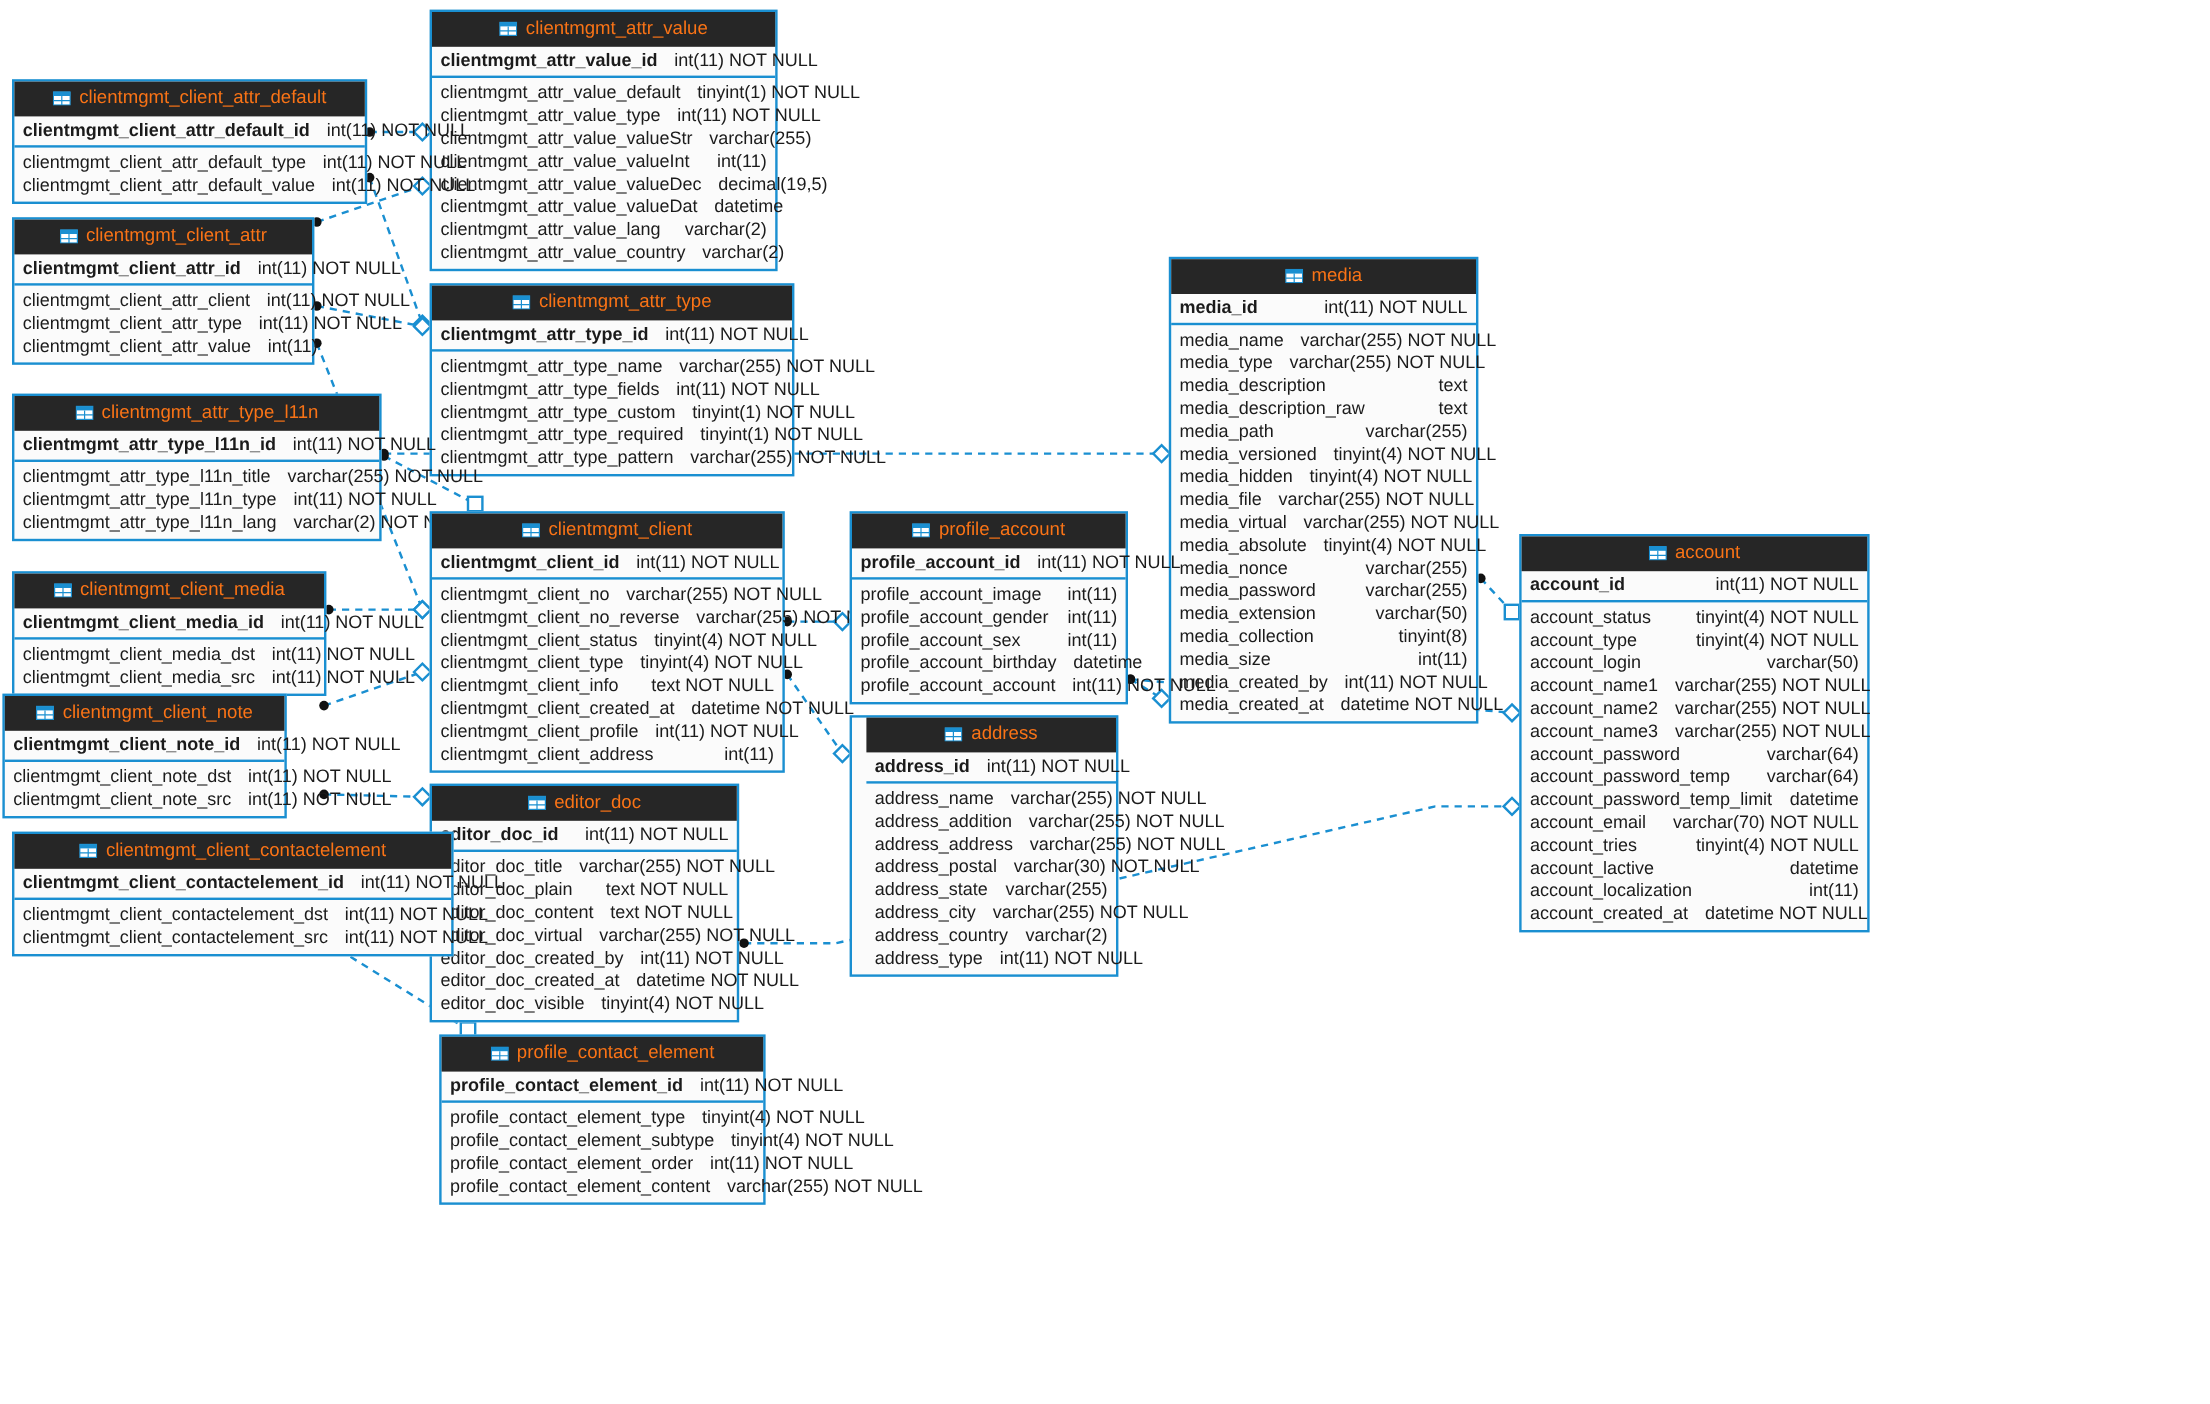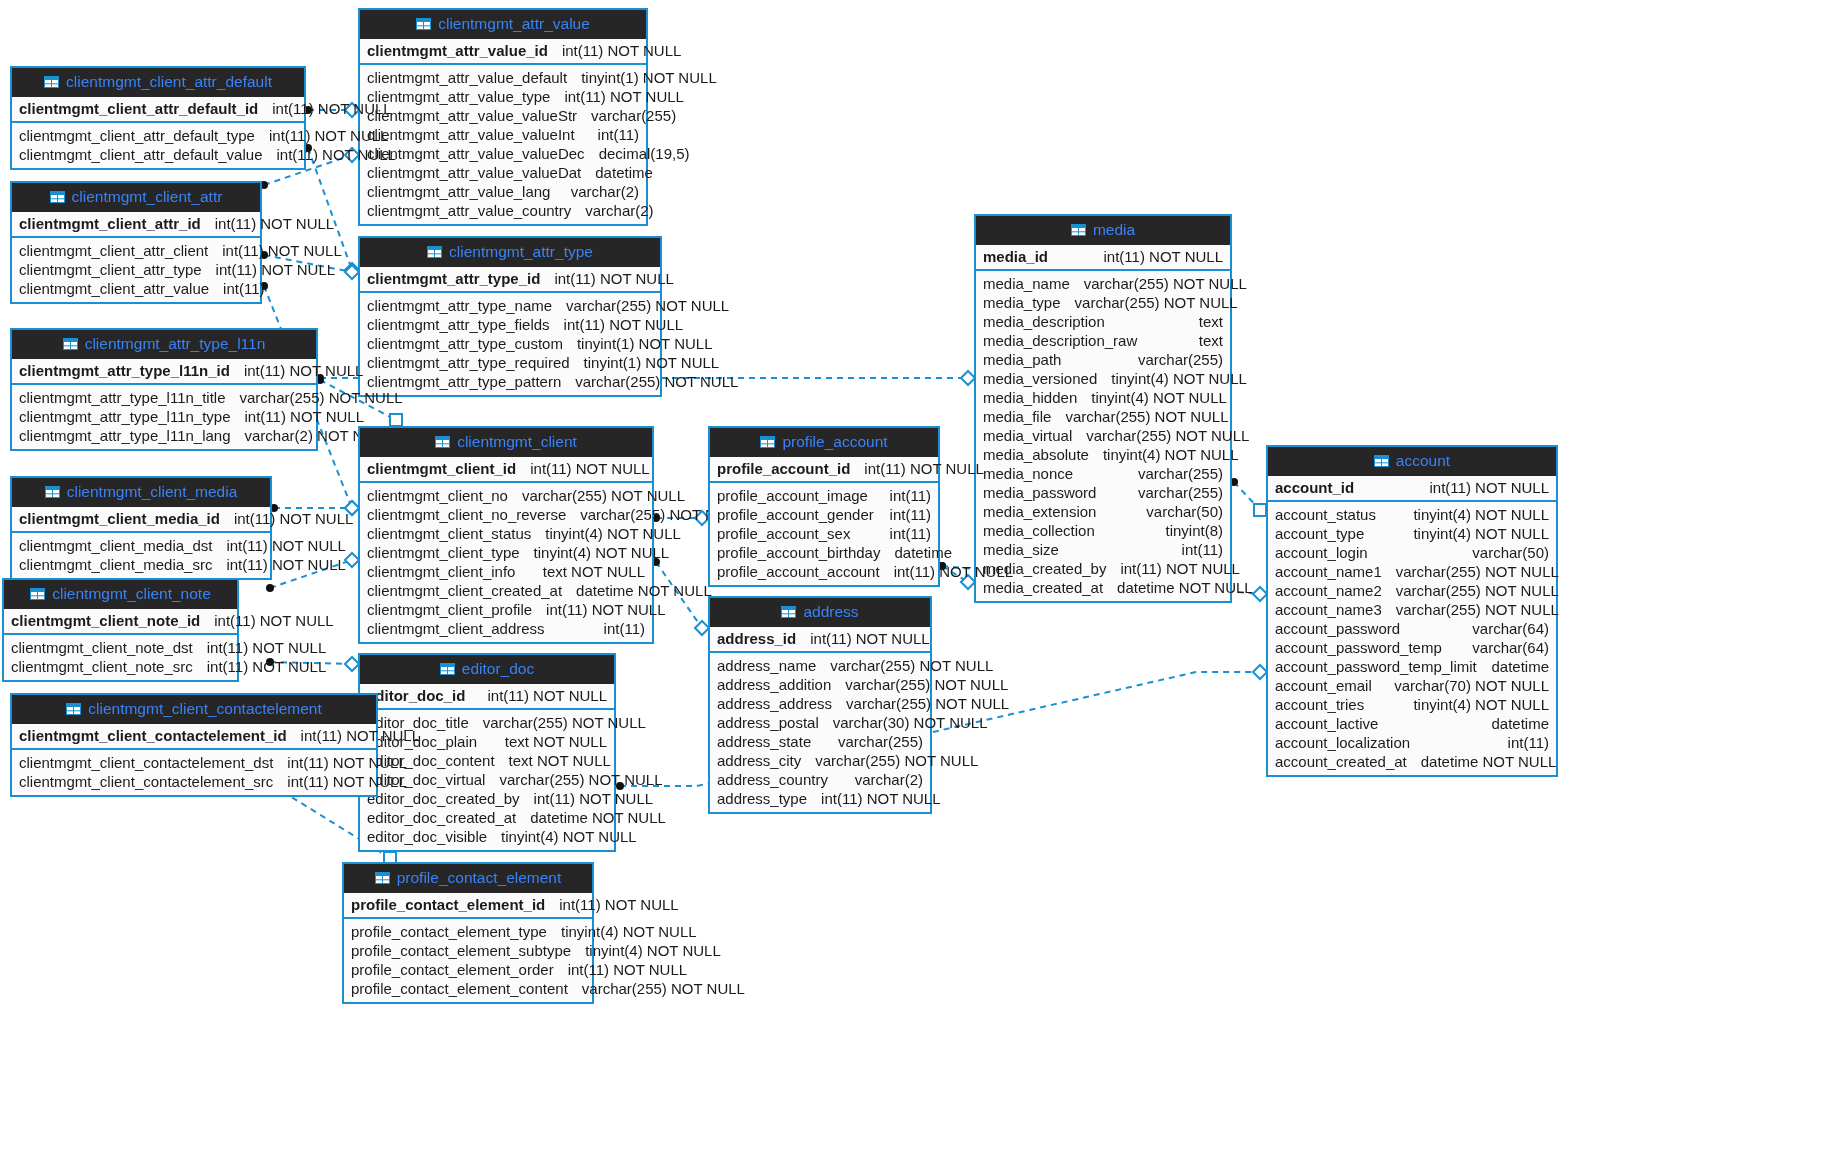--- a/index.html
+++ b/index.html
@@ -25,21 +25,21 @@
   }
   .table {
     position: absolute;
     border: 2px solid #1a8fd1;
     background: #fbfbfb;
     box-sizing: border-box;
     z-index: 5;
   }
   .tbl-header {
     background: #262626;
-    color: #3b82f6;
+    color: #f97316;
     font-size: 15.5px;
     text-align: center;
     padding: 5px 8px 6px 8px;
     white-space: nowrap;
     display: flex;
     align-items: center;
     justify-content: center;
     gap: 7px;
   }
   .tbl-icon {
@@ -621,21 +621,21 @@
         <div class="col-row">
           <span class="fname">account_localization</span>
           <span class="ftype">int(11)</span>
         </div>
         <div class="col-row">
           <span class="fname">account_created_at</span>
           <span class="ftype">datetime NOT NULL</span>
         </div>
       </div>
     </div>
-    <div class="table" style="left: 708px; top: 596px; width: 224px;">
+    <div class="table" style="left: 708px; top: 596px; width: 224px; padding-left: 12px;">
       <div class="tbl-header">
         <span class="tbl-icon">
           <svg width="15" height="12" viewBox="0 0 15 12">
             <rect x="0.5" y="0.5" width="14" height="11" fill="#ffffff" stroke="#1a8fd1" stroke-width="1"></rect>
             <rect x="0.5" y="0.5" width="14" height="3.5" fill="#1a8fd1"></rect>
             <line x1="7.5" y1="4" x2="7.5" y2="11.5" stroke="#1a8fd1" stroke-width="1"></line>
             <line x1="0.5" y1="7.8" x2="14.5" y2="7.8" stroke="#1a8fd1" stroke-width="1"></line>
           </svg>
         </span>
         <span>address</span>
@@ -773,21 +773,21 @@
         <div class="col-row">
           <span class="fname">clientmgmt_client_contactelement_dst</span>
           <span class="ftype">int(11) NOT NULL</span>
         </div>
         <div class="col-row">
           <span class="fname">clientmgmt_client_contactelement_src</span>
           <span class="ftype">int(11) NOT NULL</span>
         </div>
       </div>
     </div>
-    <div class="table" style="left: 342px; top: 862px; width: 252px;">
+    <div class="table" style="left: 366px; top: 862px; width: 272px;">
       <div class="tbl-header">
         <span class="tbl-icon">
           <svg width="15" height="12" viewBox="0 0 15 12">
             <rect x="0.5" y="0.5" width="14" height="11" fill="#ffffff" stroke="#1a8fd1" stroke-width="1"></rect>
             <rect x="0.5" y="0.5" width="14" height="3.5" fill="#1a8fd1"></rect>
             <line x1="7.5" y1="4" x2="7.5" y2="11.5" stroke="#1a8fd1" stroke-width="1"></line>
             <line x1="0.5" y1="7.8" x2="14.5" y2="7.8" stroke="#1a8fd1" stroke-width="1"></line>
           </svg>
         </span>
         <span>profile_contact_element</span>

